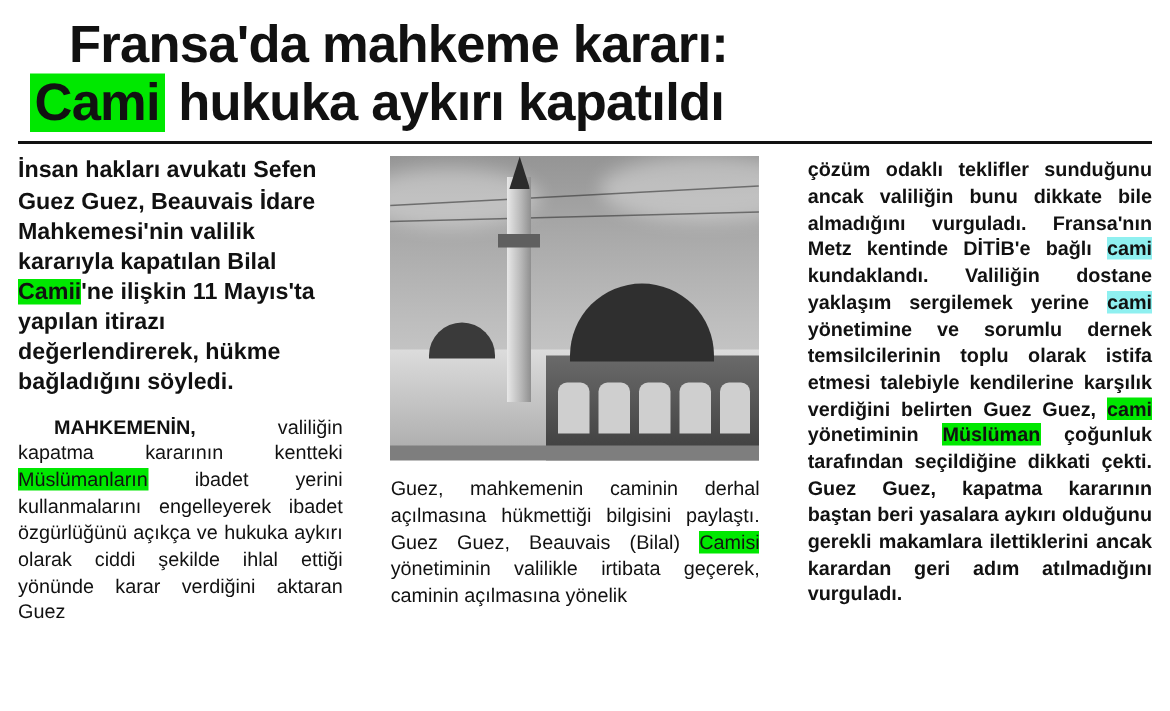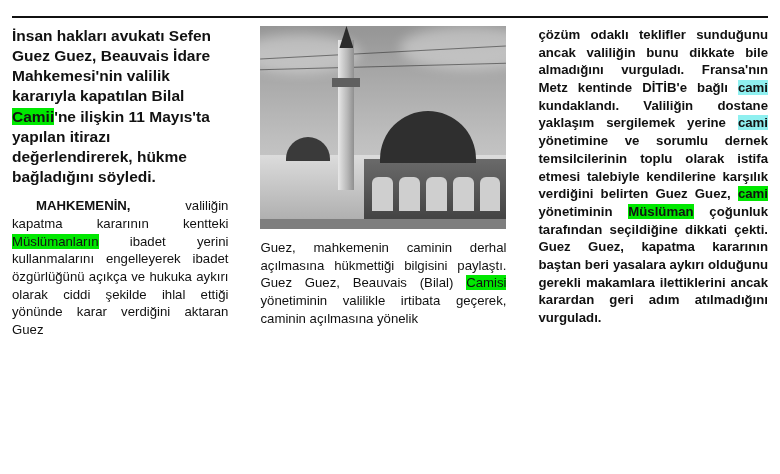--- a/index.html
+++ b/index.html
@@ -197,20 +197,22 @@
     height: 10px;
     background: #7e7e7b;
   }
 </style>
 </head>
 <body>
 
 <div class="page">
 
   <div class="headline">
+    <div class="headline-line l1">Fransa'da mahkeme kararı:</div>
+    <div class="headline-line l2"><span class="hl-mark">Cami</span><span> hukuka aykırı kapatıldı</span></div>
   </div>
 
   <hr class="rule">
 
   <div class="columns">
 
     <div class="col col-left">
       <p class="lede"><span>İnsan hakları avukatı Sefen Guez Guez, Beauvais İdare Mahkemesi'nin valilik kararıyla kapatılan Bilal </span><span class="mark">Camii</span><span>'ne ilişkin 11 Mayıs'ta yapılan itirazı değerlendirerek, hükme bağladığını söyledi.</span></p>
       <p class="body"><span class="lead-in">MAHKEMENİN,</span><span> valiliğin kapatma kararının kentteki </span><span class="mark">Müslümanların</span><span> ibadet yerini kullanmalarını engelleyerek ibadet özgürlüğünü açıkça ve hukuka aykırı olarak ciddi şekilde ihlal ettiği yönünde karar verdiğini aktaran Guez</span></p>
     </div>

